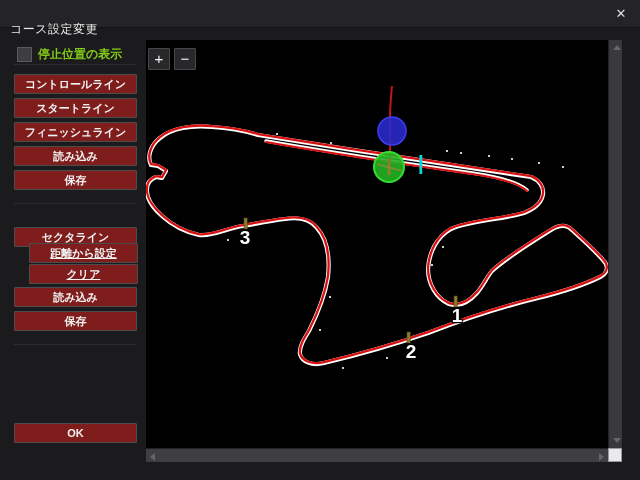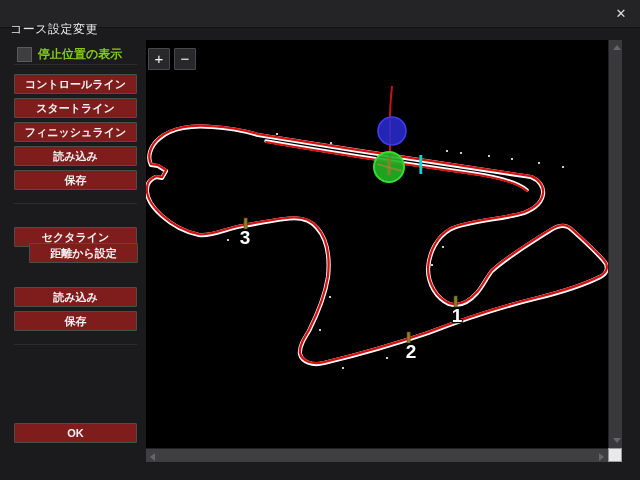--- a/index.html
+++ b/index.html
@@ -29,21 +29,21 @@
   .chk-box{width:13px;height:13px;background:#3e3e41;border:1px solid #5a5a5d;margin-right:6px;}
   .chk-label{color:#84cc16;font-size:12px;font-weight:bold;white-space:nowrap;}
   .divider{position:absolute;left:14px;width:123px;height:1px;background:#2d2d30;}
   .btn{
     position:absolute;left:14px;width:123px;height:20px;
     background:#7f1d1d;border:1px solid #4c4c4f;border-radius:1px;
     color:#f2f2f2;font-size:11px;font-weight:bold;
     display:flex;align-items:center;justify-content:center;
     box-sizing:border-box;white-space:nowrap;
   }
-  .btn-sub{left:29px;width:109px;}
+  .btn-sub{left:29px;width:109px;text-decoration:underline;}
   
   .map{
     position:absolute;left:146px;top:40px;width:462px;height:408px;
     background:#000;
   }
   .map svg{position:absolute;left:0;top:0;}
   .zoom-btn{
     position:absolute;width:22px;height:22px;top:8px;
     background:#28282b;border:1px solid #48484b;border-radius:1px;
     color:#f5f5f5;font-size:15px;line-height:20px;text-align:center;
@@ -95,20 +95,21 @@
     <div class="btn" style="top:47px">コントロールライン</div>
     <div class="btn" style="top:71px">スタートライン</div>
     <div class="btn" style="top:95px">フィニッシュライン</div>
     <div class="btn" style="top:119px">読み込み</div>
     <div class="btn" style="top:143px">保存</div>
 
     <div class="divider" style="top:176px"></div>
 
     <div class="btn" style="top:200px">セクタライン</div>
     <div class="btn btn-sub" style="top:216px">距離から設定</div>
+    <div class="btn btn-sub" style="top:237px">クリア</div>
     <div class="btn" style="top:260px">読み込み</div>
     <div class="btn" style="top:284px">保存</div>
 
     <div class="divider" style="top:317px"></div>
 
     <div class="btn" style="top:396px">OK</div>
   </div>
 
   <div class="map">
     <svg width="462" height="408" viewBox="146 40 462 408">

